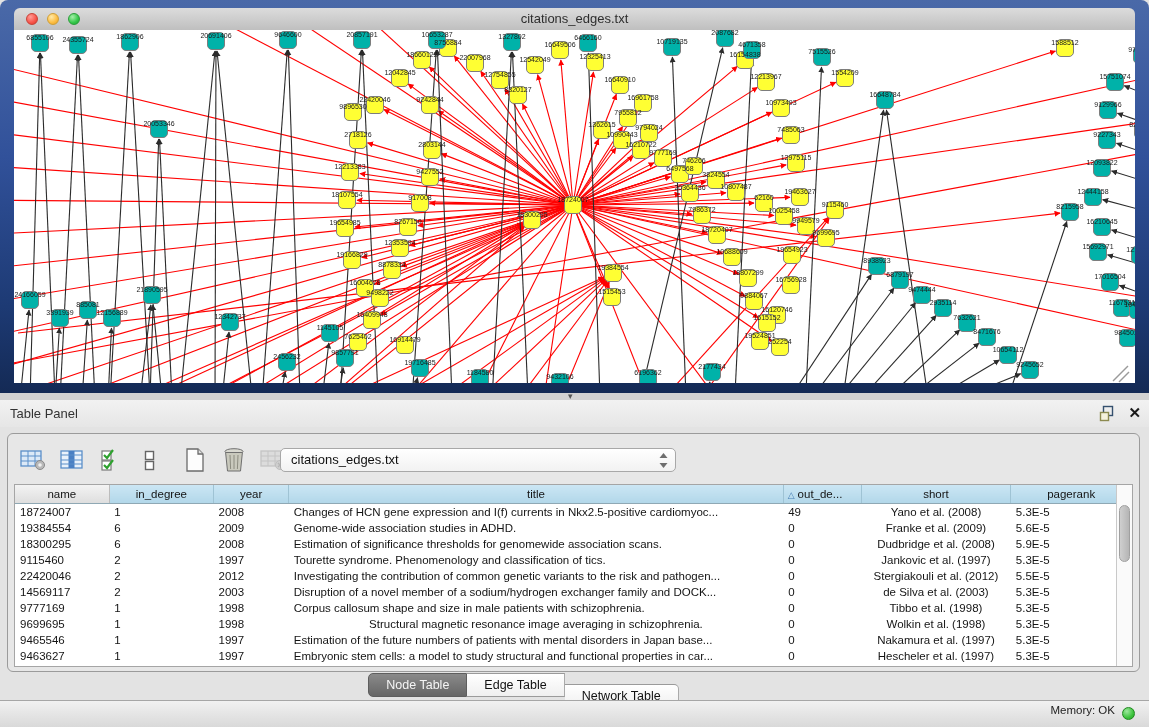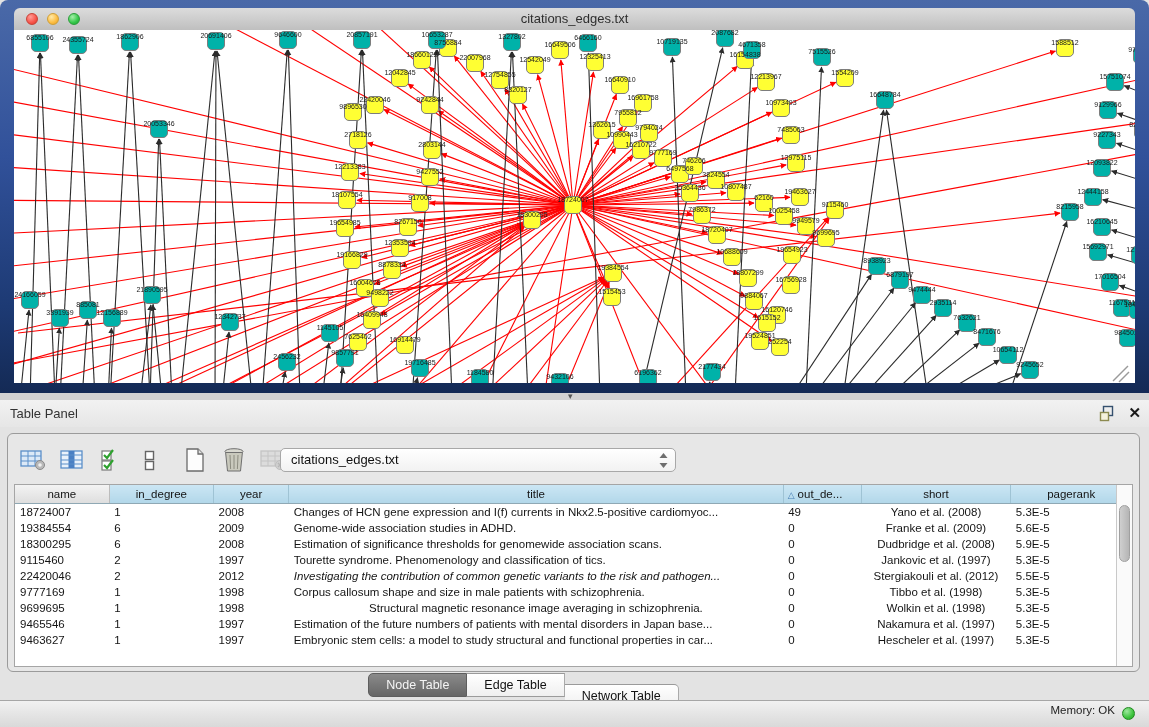--- a/index.html
+++ b/index.html
@@ -646,24 +646,33 @@
             <td style="width: 71px; text-align: left;">1997</td>
             <td style="width: 493px; text-align: left;">Tourette syndrome. Phenomenology and classification of tics.</td>
             <td style="width: 70px; text-align: left;">0</td>
             <td style="width: 142px; text-align: center;">Jankovic et al. (1997)</td>
             <td style="width: 120px; text-align: left;">5.3E-5</td>
           </tr>
           <tr>
             <td style="width: 89px; text-align: left;">22420046</td>
             <td style="width: 101px; text-align: left;">2</td>
             <td style="width: 71px; text-align: left;">2012</td>
-            <td style="width: 493px; text-align: left; font-style: italic;">Investigating the contribution of common genetic variants to the risk and pathogen...</td>
+            <td style="width: 493px; text-align: left;">Investigating the contribution of common genetic variants to the risk and pathogen...</td>
             <td style="width: 70px; text-align: left;">0</td>
             <td style="width: 142px; text-align: center;">Stergiakouli et al. (2012)</td>
             <td style="width: 120px; text-align: left;">5.5E-5</td>
+          </tr>
+          <tr>
+            <td style="width: 89px; text-align: left;">14569117</td>
+            <td style="width: 101px; text-align: left;">2</td>
+            <td style="width: 71px; text-align: left;">2003</td>
+            <td style="width: 493px; text-align: left;">Disruption of a novel member of a sodium/hydrogen exchanger family and DOCK...</td>
+            <td style="width: 70px; text-align: left;">0</td>
+            <td style="width: 142px; text-align: center;">de Silva et al. (2003)</td>
+            <td style="width: 120px; text-align: left;">5.3E-5</td>
           </tr>
           <tr>
             <td style="width: 89px; text-align: left;">9777169</td>
             <td style="width: 101px; text-align: left;">1</td>
             <td style="width: 71px; text-align: left;">1998</td>
             <td style="width: 493px; text-align: left;">Corpus callosum shape and size in male patients with schizophrenia.</td>
             <td style="width: 70px; text-align: left;">0</td>
             <td style="width: 142px; text-align: center;">Tibbo et al. (1998)</td>
             <td style="width: 120px; text-align: left;">5.3E-5</td>
           </tr>

